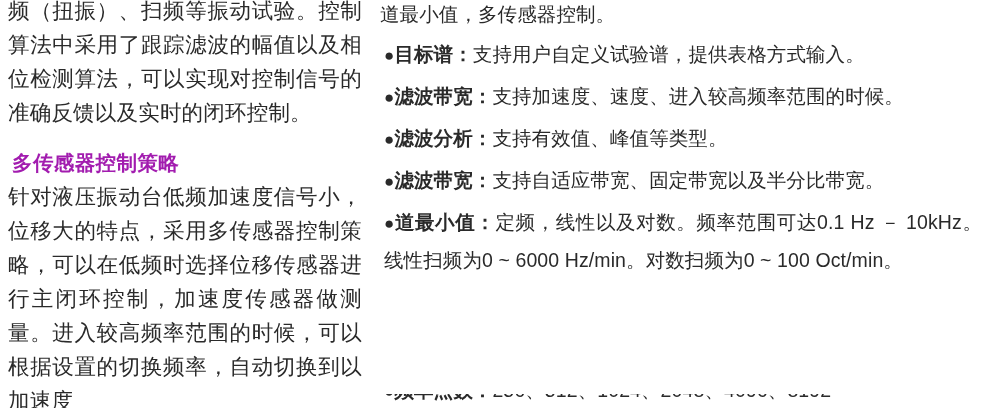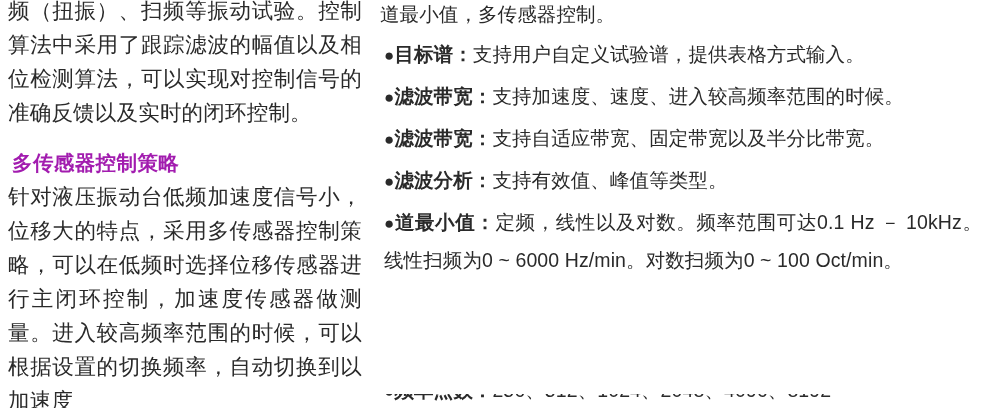--- a/index.html
+++ b/index.html
@@ -115,25 +115,25 @@
       <span class="dot">●</span><span class="term">目标谱：</span><span>支持用户自定义试验谱，提供表格方式输入。</span>
     </p>
 
     <p class="bullet-item">
       <span class="dot">●</span><span class="term">滤波带宽：</span><span>支持加速度、速度、进入较高频率范围的时候。</span>
     </p>
 
 
 
     <p class="bullet-item">
-      <span class="dot">●</span><span class="term">滤波带宽：</span><span>支持自适应带宽、固定带宽以及半分比带宽。</span>
+      <span class="dot">●</span><span class="term">滤波分析：</span><span>支持有效值、峰值等类型。</span>
     </p>
 
     <p class="bullet-item">
-      <span class="dot">●</span><span class="term">滤波分析：</span><span>支持有效值、峰值等类型。</span>
+      <span class="dot">●</span><span class="term">滤波带宽：</span><span>支持自适应带宽、固定带宽以及半分比带宽。</span>
     </p>
 
     <p class="bullet-item">
       <span class="dot">●</span><span class="term">道最小值：</span><span class="mono-mixed">定频，线性以及对数。频率范围可达0.1 Hz － 10kHz。线性扫频为0 ~ 6000 Hz/min。对数扫频为0 ~ 100 Oct/min。</span>
     </p>
 
     <div class="clipped-last">
       <p class="bullet-item">
         <span class="dot">●</span><span class="term">频率点数：</span><span>256、512、1024、2048、4096、8192</span>
       </p>

